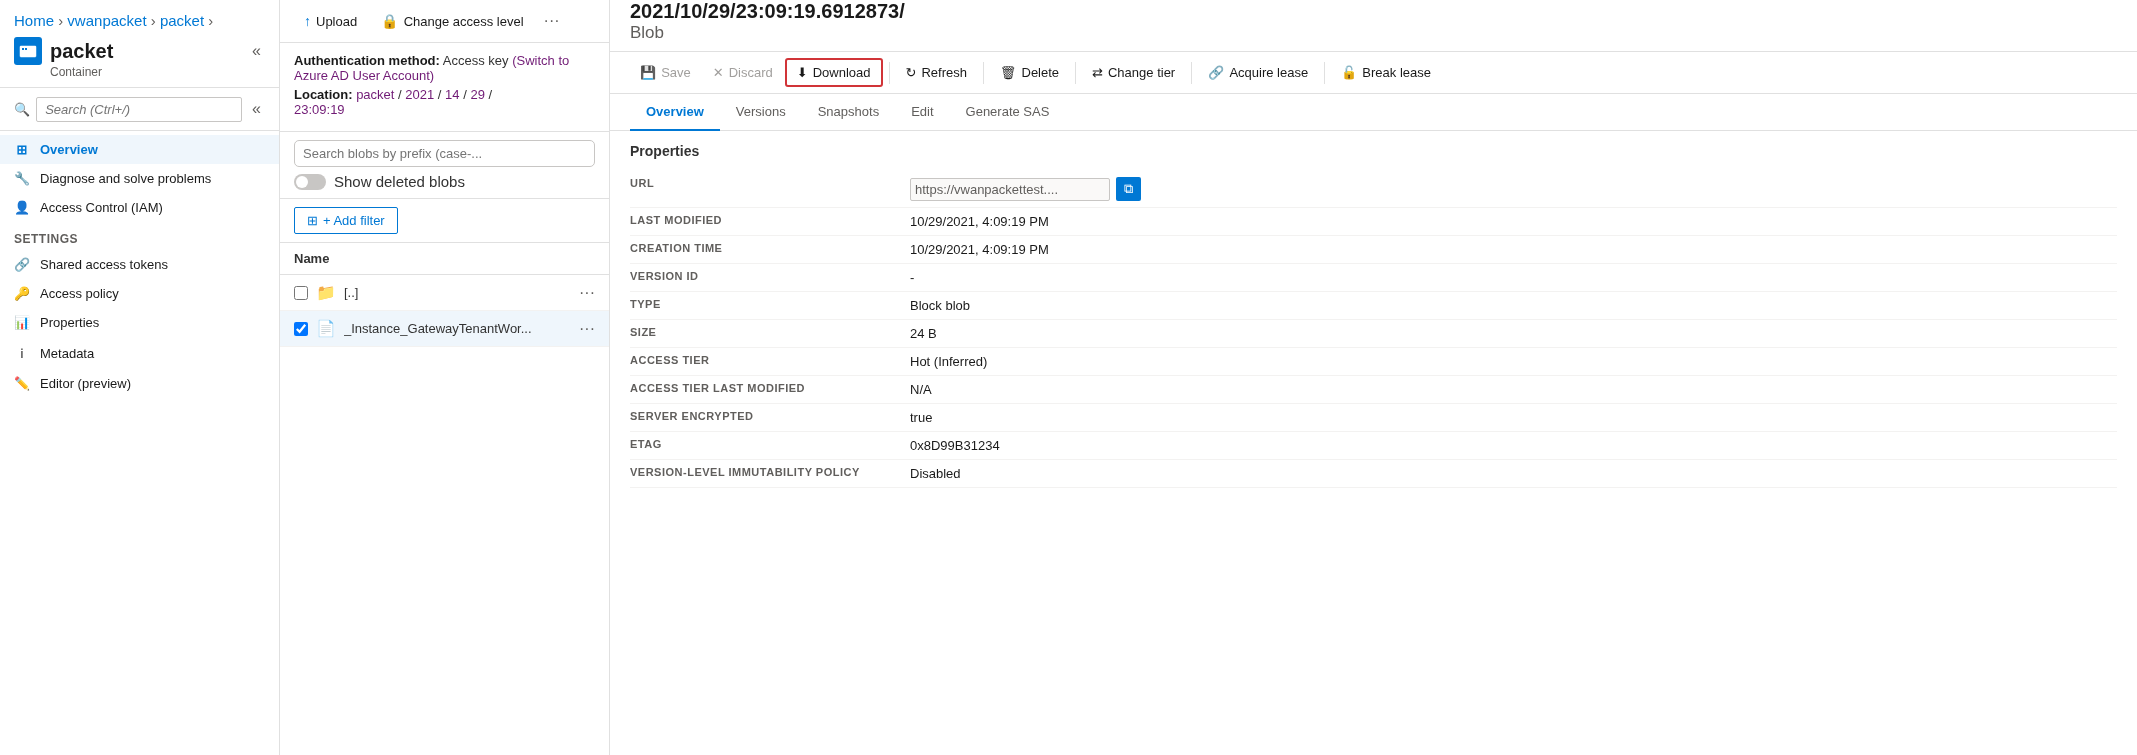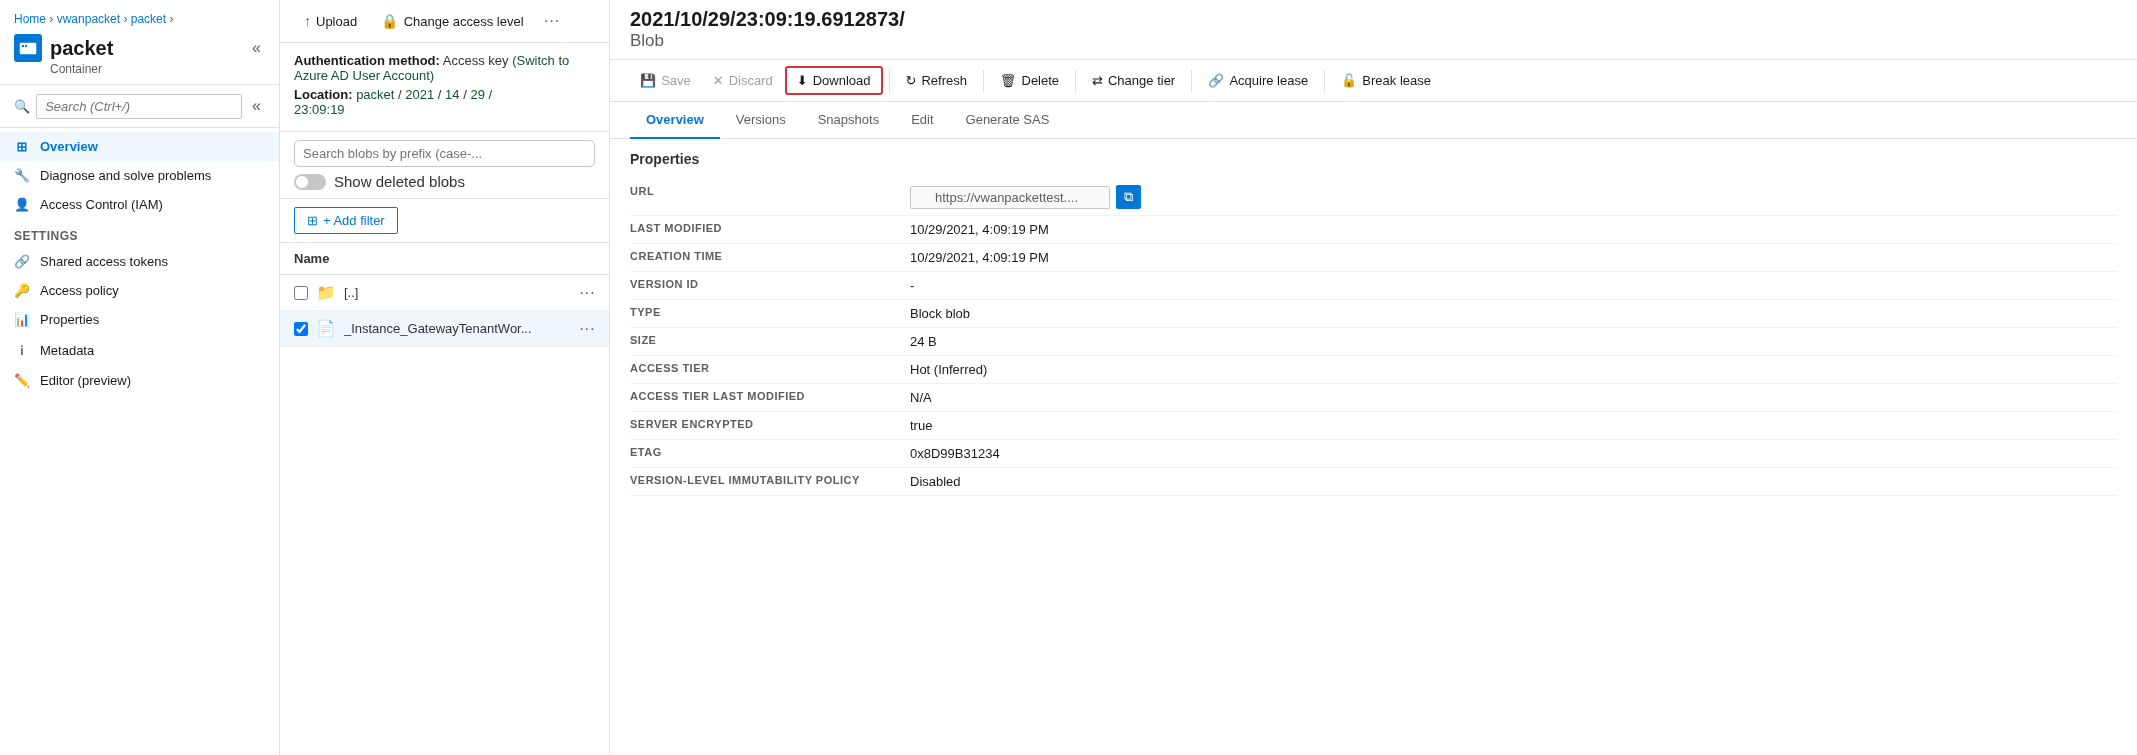--- a/index.html
+++ b/index.html
@@ -14,21 +14,21 @@
       flex-direction: column;
       background: #fff;
     }
 
     .sidebar-header {
       padding: 12px 14px 8px;
       border-bottom: 1px solid #e0e0e0;
     }
 
     .breadcrumb {
-      font-size: 12px;
+      font-size: 15px;
       color: #0078d4;
       margin-bottom: 8px;
     }
     .breadcrumb span { color: #605e5c; }
     .breadcrumb a { color: #0078d4; text-decoration: none; }
 
     .resource-title-row {
       display: flex;
       align-items: center;
       gap: 8px;
@@ -138,21 +138,21 @@
       background: none; border: none;
     }
 
     .auth-info {
       padding: 10px 14px;
       font-size: 13px;
       border-bottom: 1px solid #e0e0e0;
     }
     .auth-info .auth-row { margin-bottom: 4px; }
     .auth-info strong { color: #1a1a1a; }
-    .auth-info a { color: #14532d; text-decoration: none; }
+    .auth-info a { color: #701a75; text-decoration: none; }
     .auth-link { color: #0078d4; }
 
     .blob-search-row {
       padding: 8px 14px;
       border-bottom: 1px solid #e0e0e0;
       display: flex;
       flex-direction: column;
       gap: 6px;
     }
     .blob-search-input {
@@ -224,21 +224,21 @@
 
     
     .right-panel {
       flex: 1;
       display: flex;
       flex-direction: column;
       overflow: hidden;
     }
 
     .blob-header {
-      padding: 8px 20px 8px;
+      padding: 0 20px 8px;
       border-bottom: 1px solid #e0e0e0;
     }
     .blob-title {
       font-size: 20px;
       font-weight: 600;
       color: #1a1a1a;
     }
     .blob-subtitle {
       font-size: 17px;
       color: #605e5c;
@@ -320,21 +320,21 @@
     .prop-val {
       font-size: 13px;
       color: #1a1a1a;
       display: flex;
       align-items: center;
       gap: 6px;
     }
     .url-box {
       border: 1px solid #c8c6c4;
       border-radius: 2px;
-      padding: 3px 24px;
+      padding: 3px 4px;
       font-size: 13px;
       color: #605e5c;
       background: #faf9f8;
       min-width: 200px;
     }
     .copy-btn {
       background: #0078d4;
       color: white;
       border: none;
       border-radius: 2px;

